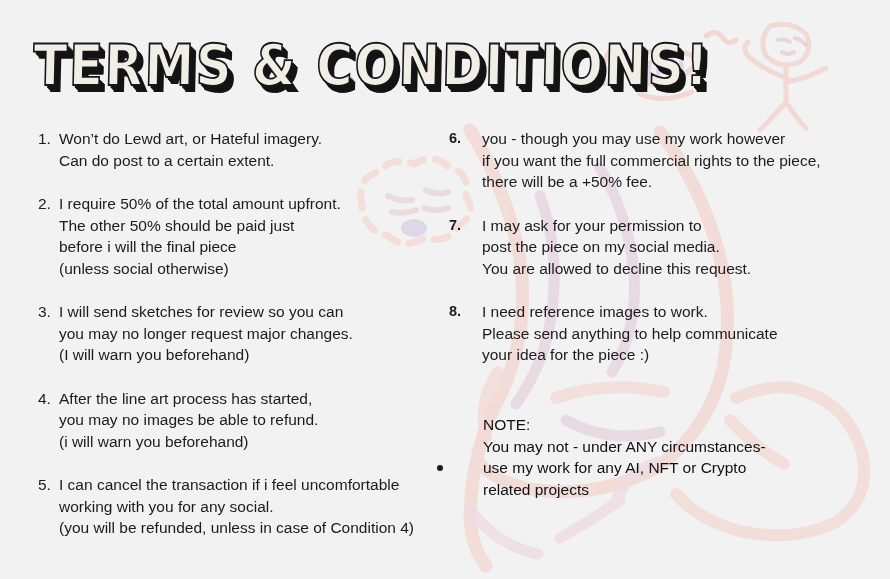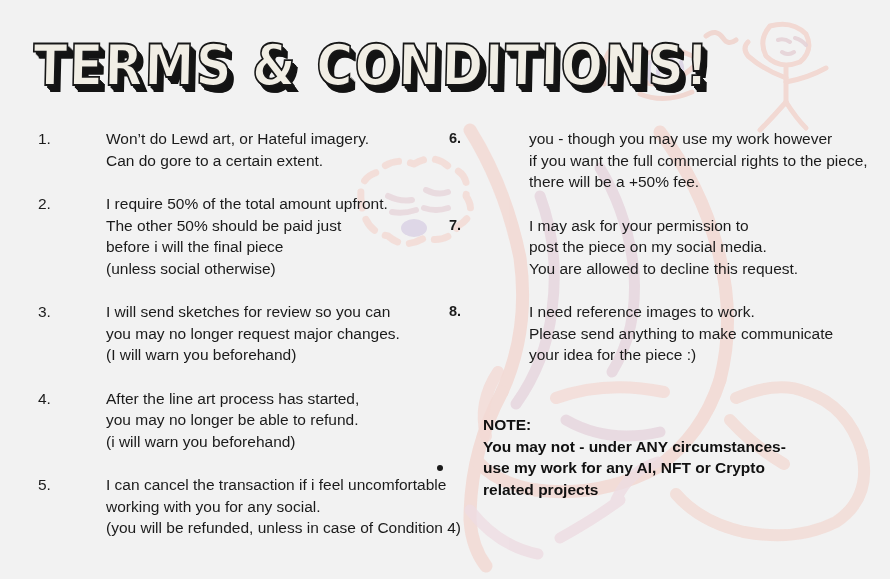--- a/index.html
+++ b/index.html
@@ -98,39 +98,38 @@
     font-weight: 400;
   }
   #col-right .term-num {
     width: 33px;
     font-weight: 700;
     font-size: 14.5px;
   }
 
   .term-lines {
     flex: 1 1 auto;
-    margin-left: 47px;
   }
   .term-line {
     font-size: 15.5px;
     line-height: 21.5px;
     color: #1b1b1b;
     white-space: pre;
   }
 
   
   #note-block {
     position: absolute;
     left: 483px;
     top: 414px;
     width: 400px;
     z-index: 2;
   }
   .note-line {
-    font-weight: 700;
+    font-weight: 400;
     font-size: 15.5px;
     line-height: 21.5px;
     color: #111111;
     white-space: pre;
   }
 
   #note-bullet {
     position: absolute;
     left: 437px;
     top: 465px;
@@ -226,21 +225,21 @@
   <div id="title-wrap">
     <div id="page-title">TERMS &amp; CONDITIONS!</div>
   </div>
 
   <div id="col-left">
 
     <div class="term-item">
       <div class="term-num">1.</div>
       <div class="term-lines">
         <div class="term-line">Won’t do Lewd art, or Hateful imagery.</div>
-        <div class="term-line">Can do gore to a certain extent.</div>
+        <div class="term-line">Can do post to a certain extent.</div>
       </div>
     </div>
 
     <div class="term-item">
       <div class="term-num">2.</div>
       <div class="term-lines">
         <div class="term-line">I require 50% of the total amount upfront.</div>
         <div class="term-line">The other 50% should be paid just</div>
         <div class="term-line">before i will the final piece</div>
         <div class="term-line">(unless social otherwise)</div>
@@ -253,21 +252,21 @@
         <div class="term-line">I will send sketches for review so you can</div>
         <div class="term-line">you may no longer request major changes.</div>
         <div class="term-line">(I will warn you beforehand)</div>
       </div>
     </div>
 
     <div class="term-item">
       <div class="term-num">4.</div>
       <div class="term-lines">
         <div class="term-line">After the line art process has started,</div>
-        <div class="term-line">you may no longer be able to refund.</div>
+        <div class="term-line">you may no images be able to refund.</div>
         <div class="term-line">(i will warn you beforehand)</div>
       </div>
     </div>
 
     <div class="term-item">
       <div class="term-num">5.</div>
       <div class="term-lines">
         <div class="term-line">I can cancel the transaction if i feel uncomfortable</div>
         <div class="term-line">working with you for any social.</div>
         <div class="term-line">(you will be refunded, unless in case of Condition 4)</div>
@@ -293,21 +292,21 @@
         <div class="term-line">I may ask for your permission to</div>
         <div class="term-line">post the piece on my social media.</div>
         <div class="term-line">You are allowed to decline this request.</div>
       </div>
     </div>
 
     <div class="term-item">
       <div class="term-num">8.</div>
       <div class="term-lines">
         <div class="term-line">I need reference images to work.</div>
-        <div class="term-line">Please send anything to make communicate</div>
+        <div class="term-line">Please send anything to help communicate</div>
         <div class="term-line">your idea for the piece :)</div>
       </div>
     </div>
 
   </div>
 
   <div id="note-bullet"></div>
 
   <div id="note-block">
     <div class="note-line">NOTE:</div>

